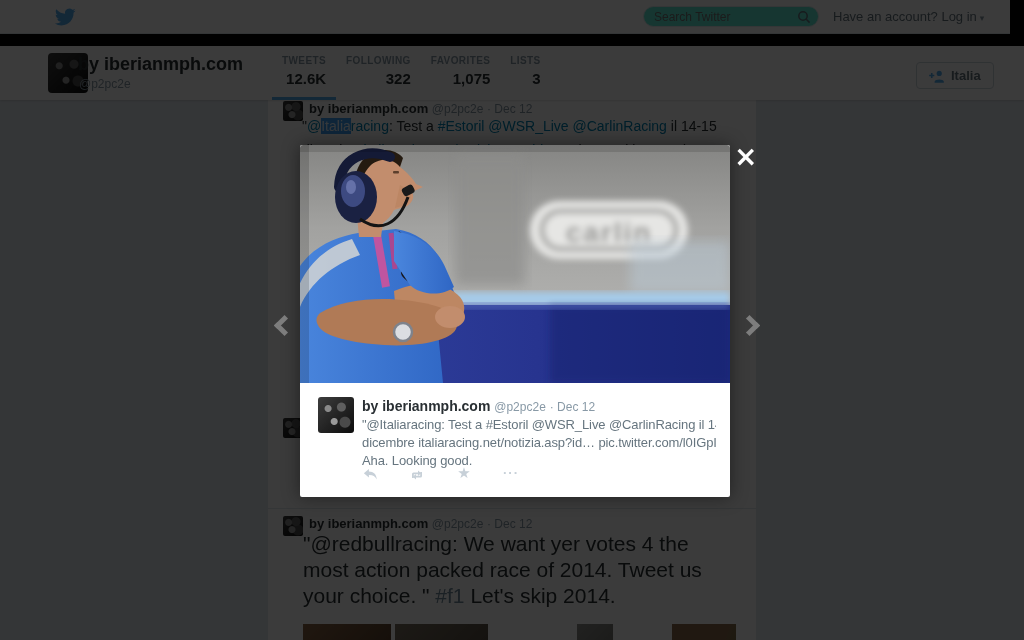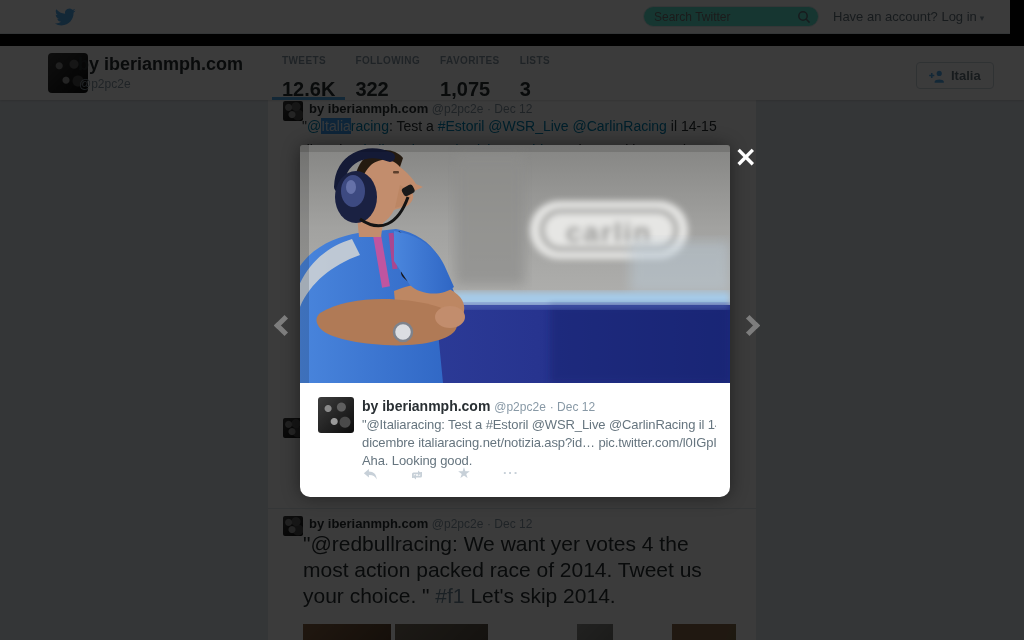--- a/index.html
+++ b/index.html
@@ -25,24 +25,24 @@
   .avImg{background-color:#141414;background-image:
     radial-gradient(circle at 28% 32%,#8a8a8a 0 3px,transparent 4px),
     radial-gradient(circle at 65% 28%,#5f5f5f 0 4px,transparent 5px),
     radial-gradient(circle at 45% 68%,#9a9a9a 0 3px,transparent 4px),
     radial-gradient(circle at 75% 70%,#4a4a4a 0 5px,transparent 6px),
     linear-gradient(135deg,#3d3d3d,#0c0c0c)}
   .pAvatar{position:absolute;left:48px;top:7px;width:40px;height:40px;border-radius:4px}
   .pName{position:absolute;left:78px;top:8px;font-size:18px;font-weight:bold;color:#292f33;white-space:nowrap}
   .pHandle{position:absolute;left:79px;top:31px;font-size:12px;color:#8899a6}
   .stats{position:absolute;left:272px;top:0;height:54px;display:flex}
-  .stat{padding:9px 10px 0;text-align:left;height:54px;cursor:pointer}
+  .stat{padding:9px 10px 0;text-align:right;height:54px;cursor:pointer}
   .stat.sel{border-bottom:3px solid #55acee}
   .statLabel{font-size:10px;font-weight:bold;color:#8899a6;letter-spacing:.4px}
-  .statValue{font-size:20px;font-weight:bold;color:#292f33;margin-top:12px}
+  .statValue{font-size:15px;font-weight:bold;color:#292f33;margin-top:4px}
   .followBtn{position:absolute;left:916px;top:16px;height:27px;padding:0 12px;background:#fff;border:1px solid #ccd6dd;border-radius:4px;display:flex;align-items:center;gap:6px;font-size:13px;font-weight:bold;color:#66757f;cursor:pointer}
 
   
   .column{position:absolute;left:268px;top:100px;width:488px;height:540px;background:#fff}
   .twAv20{position:absolute;width:20px;height:20px;border-radius:2px}
   .nameRow{position:absolute;font-size:13px;white-space:nowrap}
   .twNm{font-weight:bold;color:#292f33}
   .twHd{font-size:12px;color:#8899a6}
   .twTm{font-size:12px;color:#8899a6}
   .twText{position:absolute;color:#292f33}
@@ -52,21 +52,21 @@
   .hl{background:#3ea2f7;color:#eaf5ff}
   .tagLink{color:#728a9a}
   .bigText{font-size:21px;line-height:26px;color:#292f33}
   .sepLine{position:absolute;left:0;top:408px;width:488px;height:1px;background:#e1e8ed}
   .thumb{position:absolute;top:524px;height:90px}
 
   
   .overlay{position:absolute;left:0;top:0;width:1024px;height:640px;background:rgba(0,0,0,0.77);z-index:5}
 
   
-  .modal{position:absolute;left:300px;top:145px;width:430px;height:352px;background:#fff;border-radius:10px;z-index:6;box-shadow:0 0 18px rgba(0,0,0,.45)}
+  .modal{position:absolute;left:300px;top:145px;width:430px;height:352px;background:#fff;border-radius:2px;z-index:6;box-shadow:0 0 18px rgba(0,0,0,.45)}
   .lbPhoto{display:block;width:430px;height:238px;border-radius:3px 3px 0 0}
   .lbAvatar{position:absolute;left:18px;top:252px;width:36px;height:36px;border-radius:3px}
   .lbNameRow{position:absolute;left:62px;top:253px;font-size:14px;white-space:nowrap}
   .lbNameRow .twHd,.lbNameRow .twTm{font-size:12px}
   .lbText{position:absolute;left:62px;top:271px;width:354px;font-size:13px;line-height:18px;color:#66757f;overflow:hidden;letter-spacing:-0.1px}
   .lbText div{white-space:nowrap}
   .lbActions{position:absolute;left:62px;top:322px;display:flex;gap:31px;color:#c7d0d8}
   .lbActions .act{cursor:pointer;width:16px;text-align:center}
   .starGlyph{font-size:15px;line-height:12px}
   .moreGlyph{font-size:13px;font-weight:bold;letter-spacing:1px;line-height:12px}

